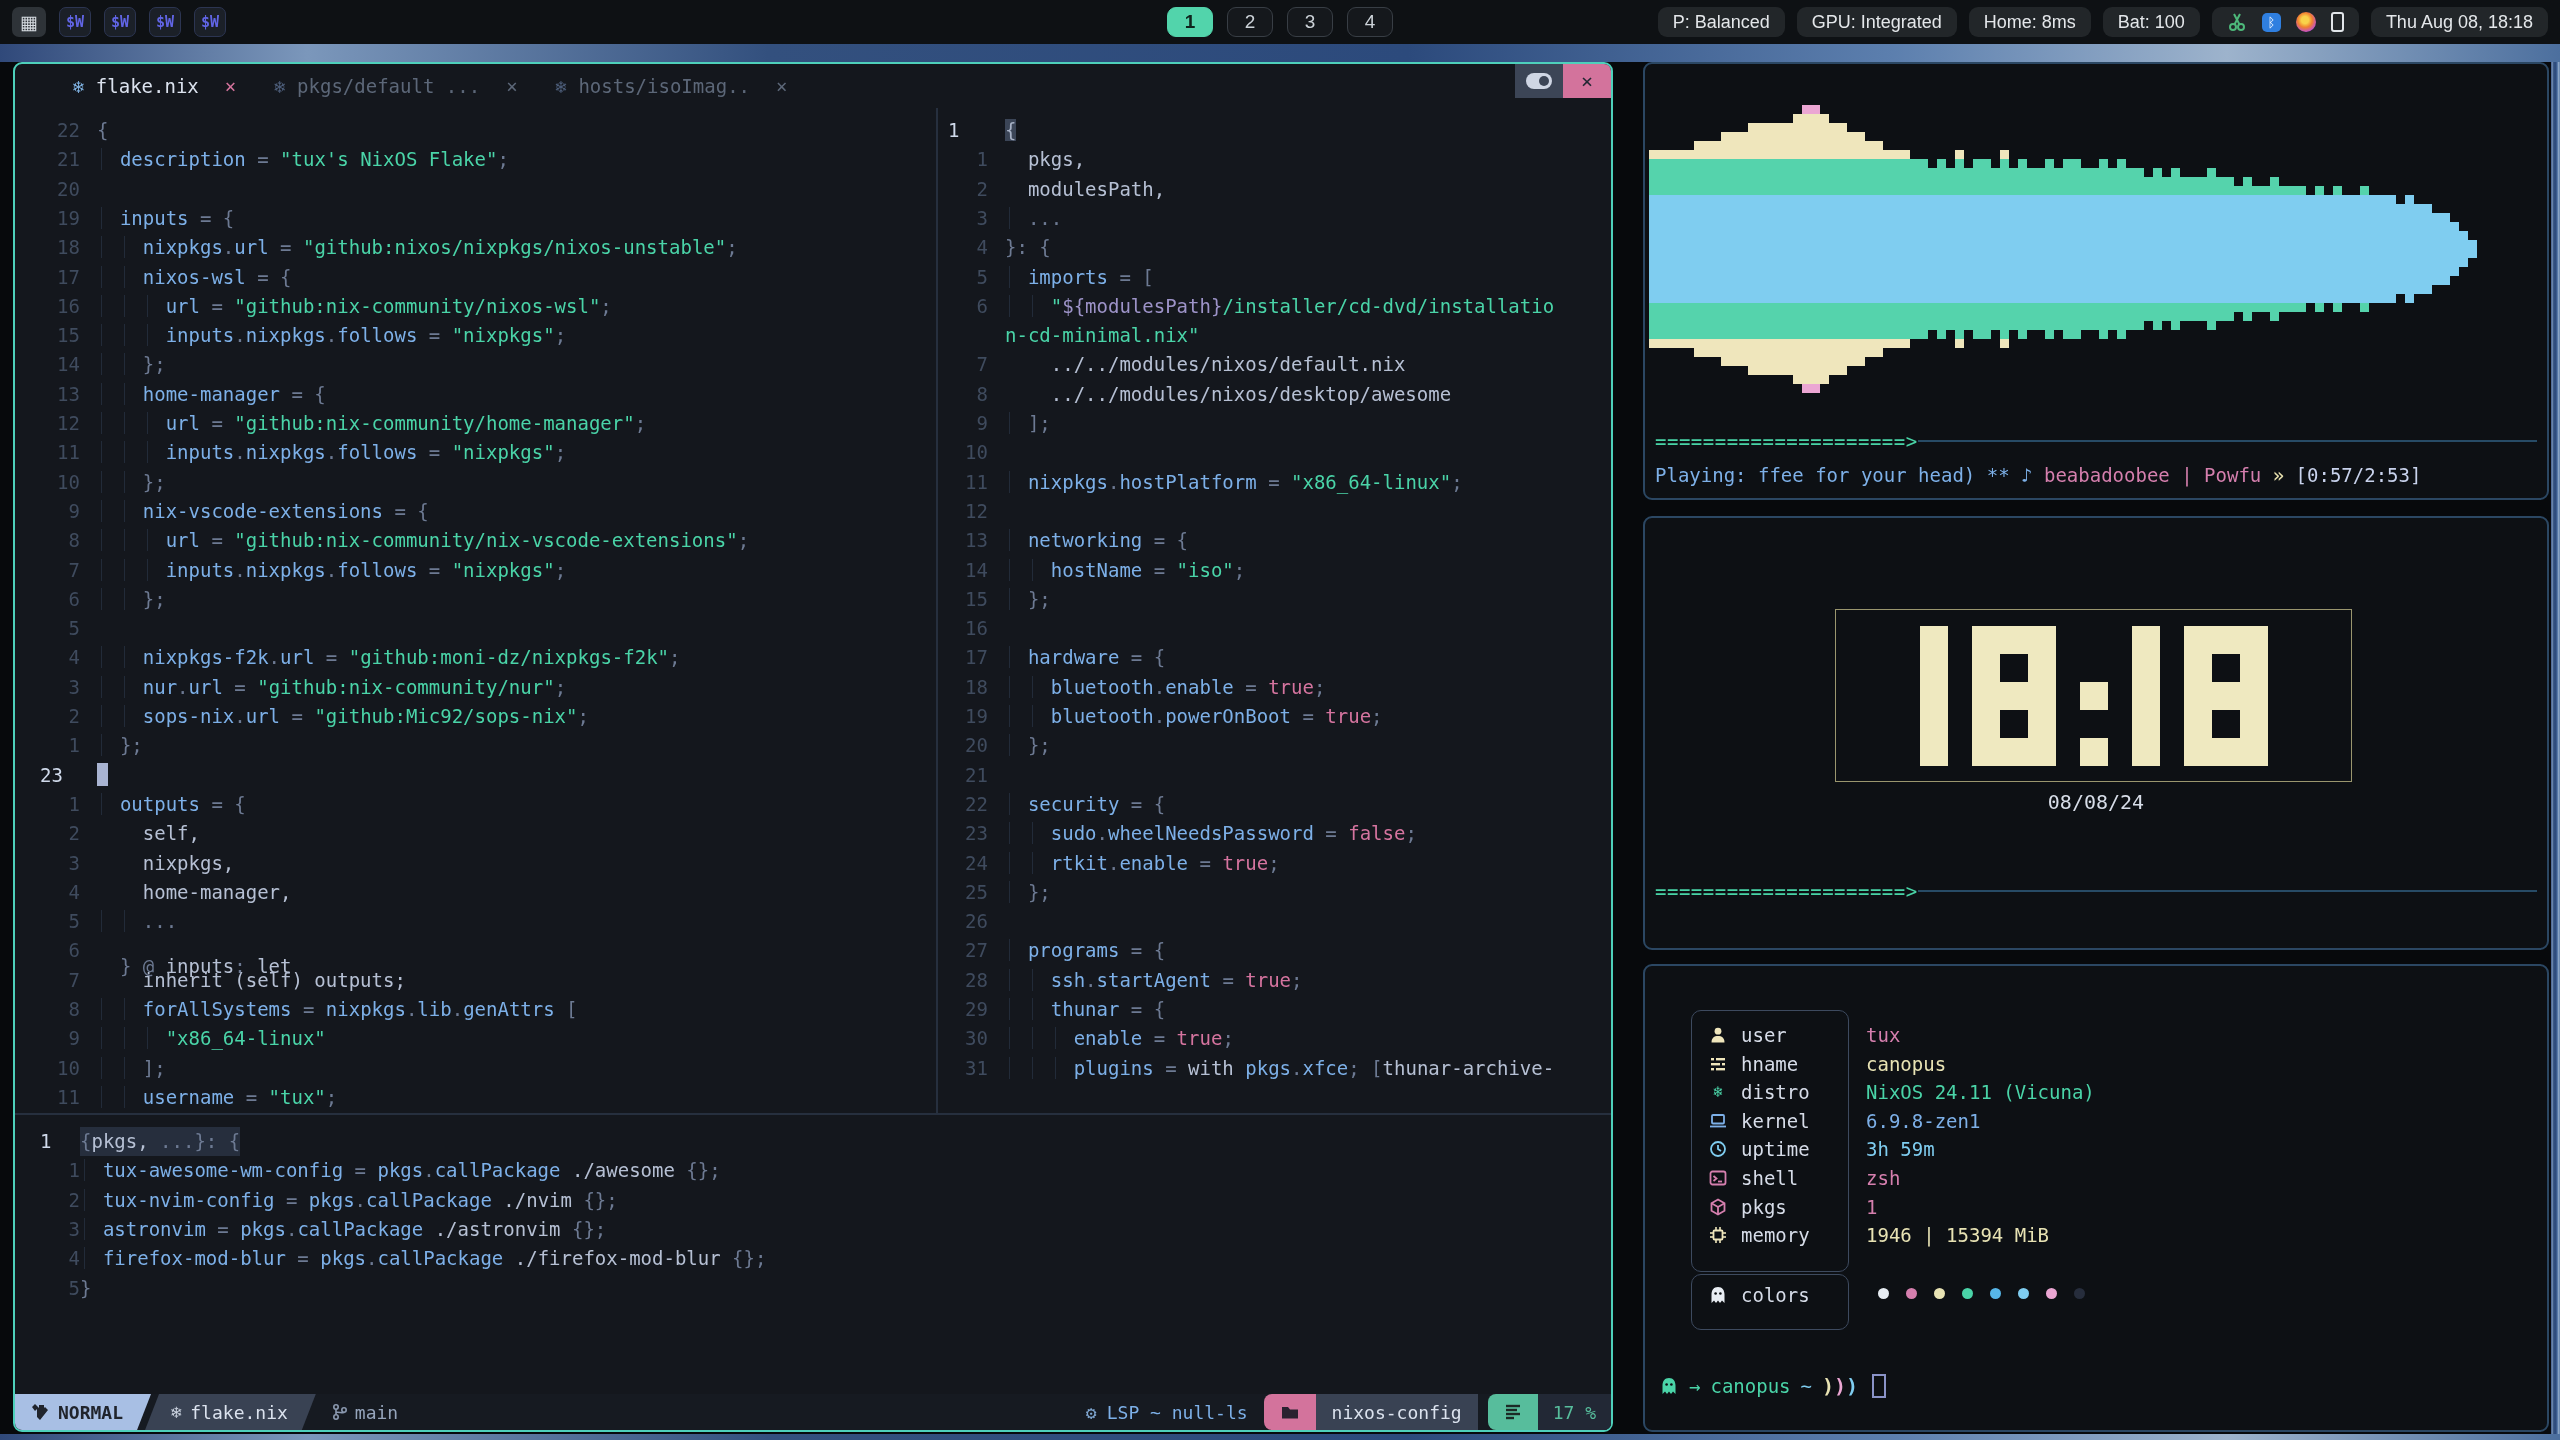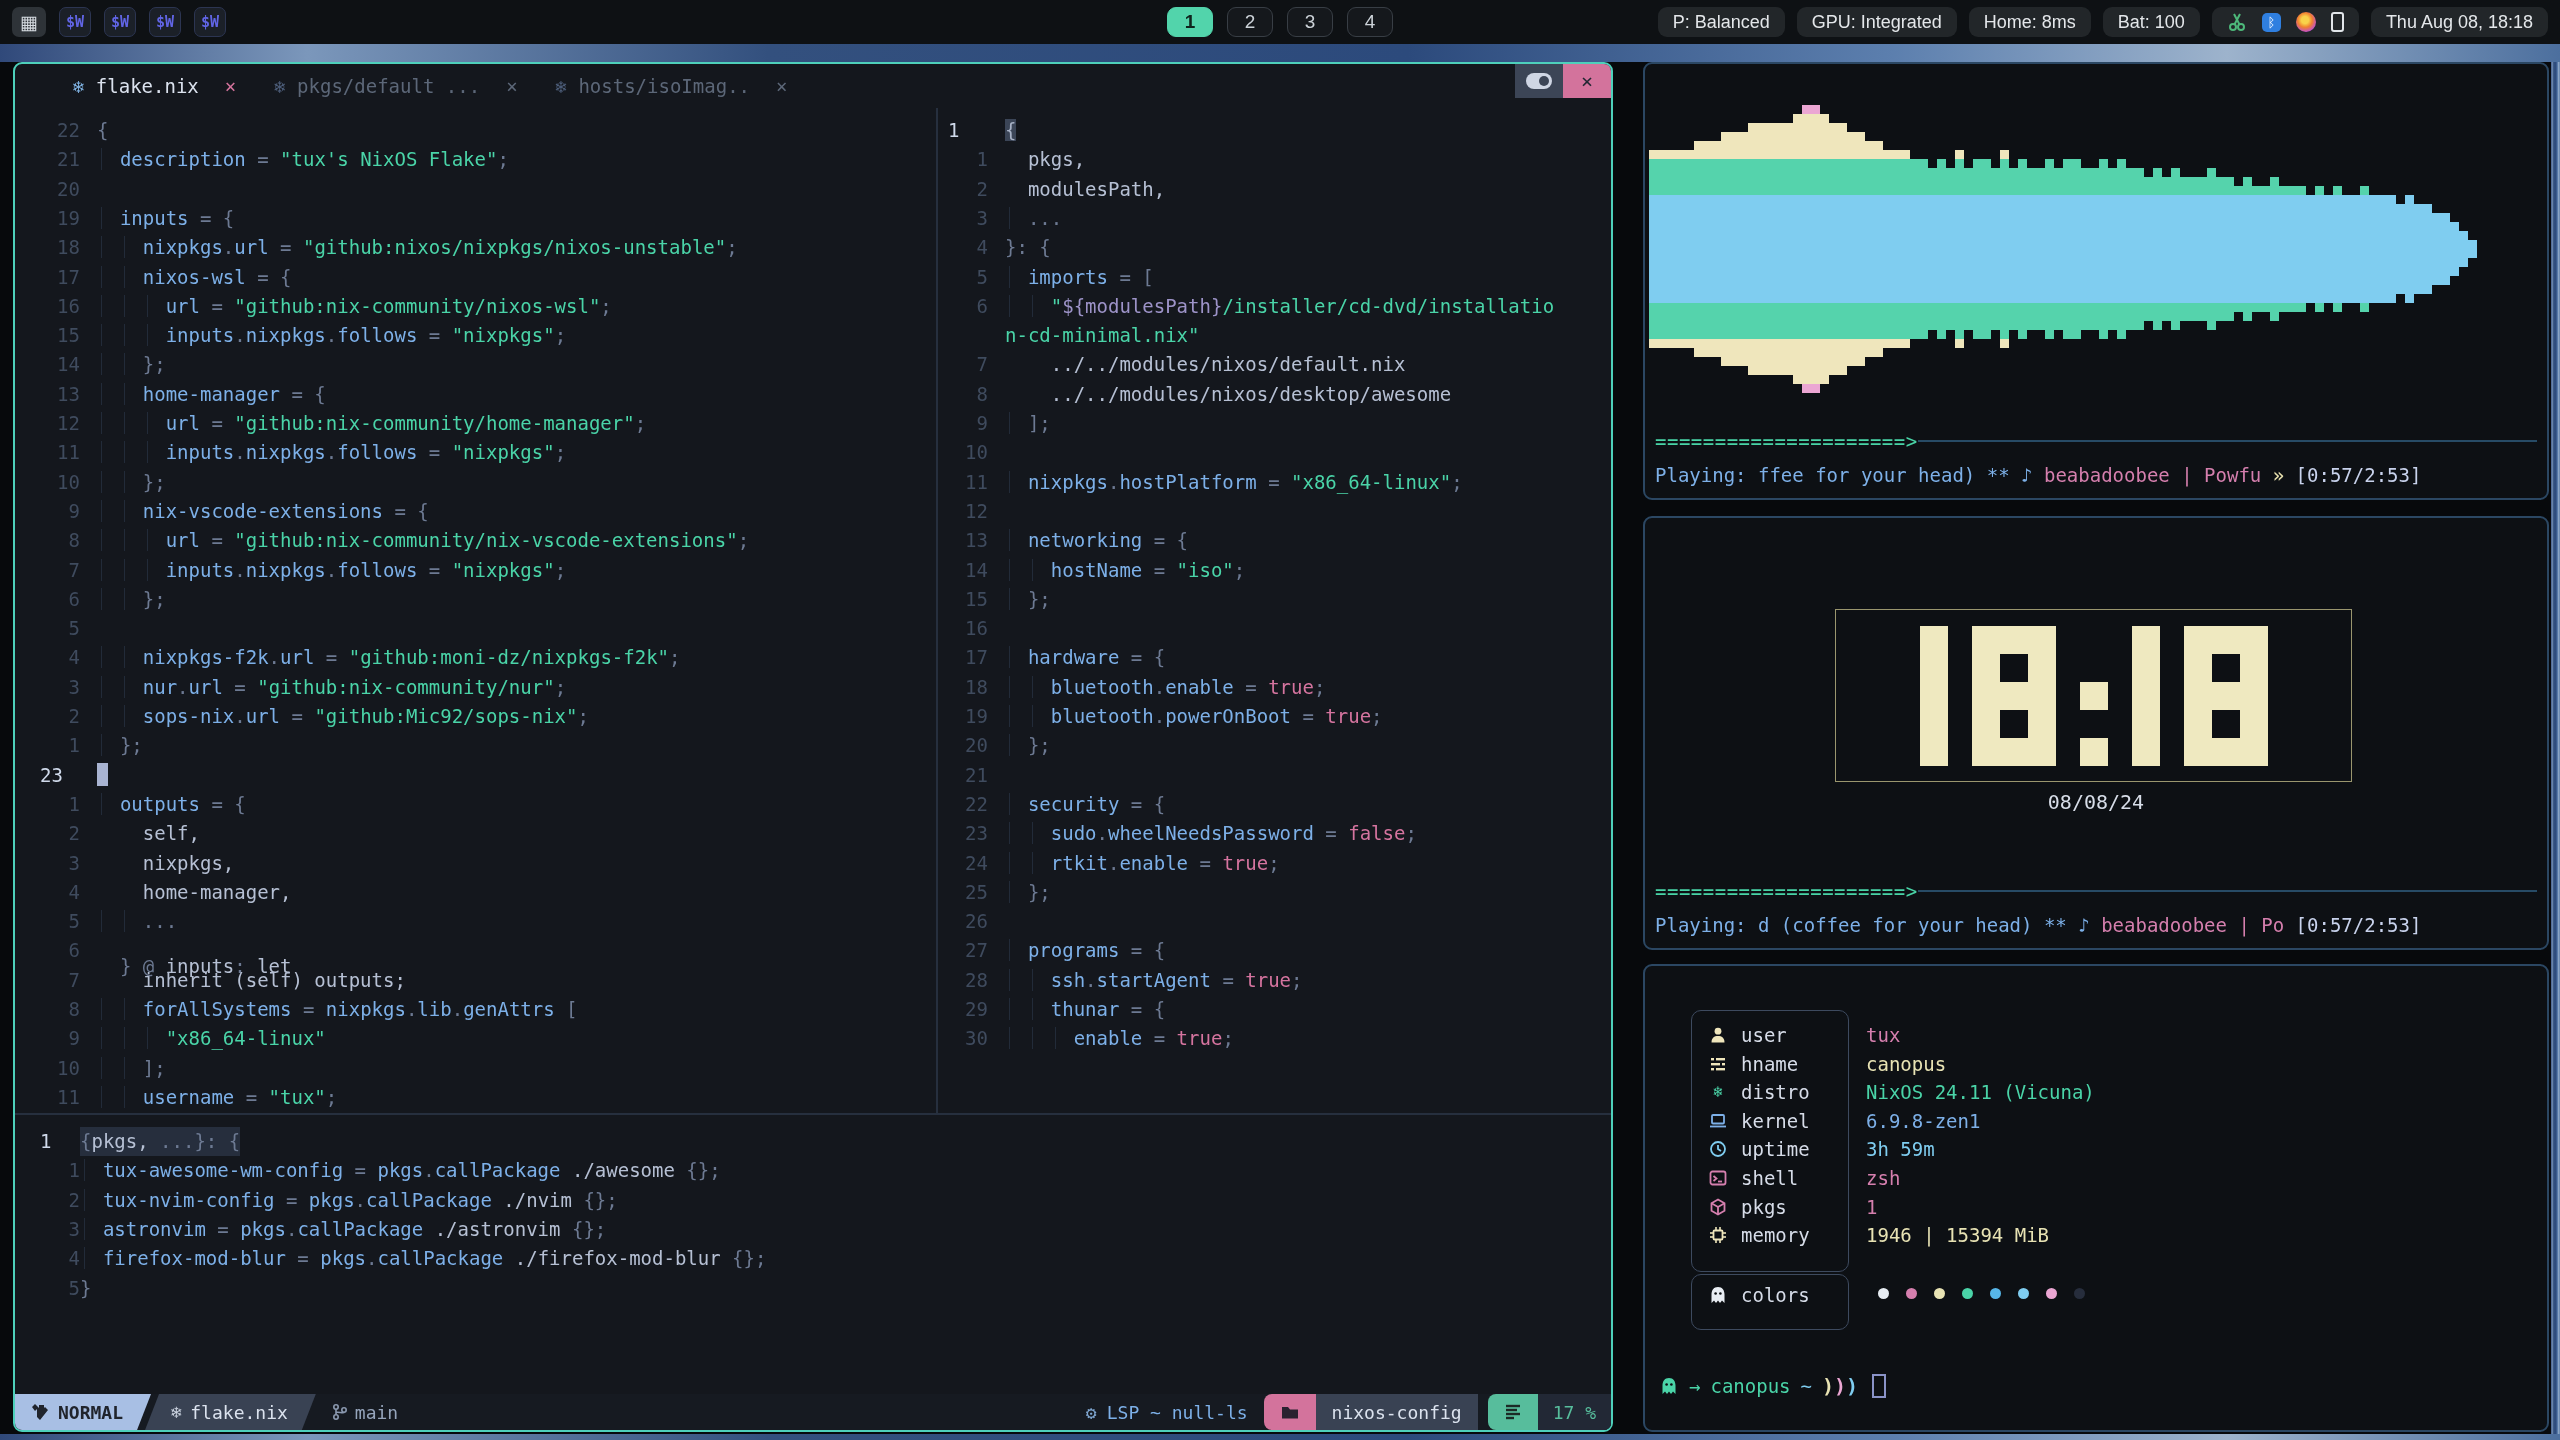--- a/index.html
+++ b/index.html
@@ -453,20 +453,24 @@
         <span class="codeln" style="left: 990px;"><span class="tk-w ind">    </span><span class="tk-f">ssh</span><span class="tk-p">.</span><span class="tk-f">startAgent</span><span class="tk-p"> = </span><span class="tk-b">true</span><span class="tk-p">;</span></span>
       </div>
       <div class="crow" style="top: 931px;">
         <span class="lnum" style="left: 933px; width: 40px;">29</span>
         <span class="codeln" style="left: 990px;"><span class="tk-w ind">    </span><span class="tk-f">thunar</span><span class="tk-p"> = {</span></span>
       </div>
       <div class="crow" style="top: 960.3px;">
         <span class="lnum" style="left: 933px; width: 40px;">30</span>
         <span class="codeln" style="left: 990px;"><span class="tk-w ind">      </span><span class="tk-f">enable</span><span class="tk-p"> = </span><span class="tk-b">true</span><span class="tk-p">;</span></span>
       </div>
+      <div class="crow" style="top: 989.6px;">
+        <span class="lnum" style="left: 933px; width: 40px;">31</span>
+        <span class="codeln" style="left: 990px;"><span class="tk-w ind">      </span><span class="tk-f">plugins</span><span class="tk-p"> = </span><span class="tk-w">with </span><span class="tk-f">pkgs</span><span class="tk-p">.</span><span class="tk-f">xfce</span><span class="tk-p">; [</span><span class="tk-w">thunar-archive-</span></span>
+      </div>
     </div>
   <div id="bpane" class="abs" style="left:0;top:1049px;width:1596px;height:280px;">
       <div class="crow" style="top: 14px;">
         <span class="lnum cur" style="left: 25px; width: 40px;">1</span>
         <span class="codeln selhl" style="left: 65px;"><span class="tk-p">{</span><span class="tk-w">pkgs,</span><span class="tk-p"> ...</span><span class="tk-p">}: {</span></span>
       </div>
       <div class="crow" style="top: 43.3px;">
         <span class="lnum" style="left: 25px; width: 40px;">1</span>
         <span class="codeln" style="left: 65px;"><span class="tk-w ind">  </span><span class="tk-f">tux-awesome-wm-config</span><span class="tk-p"> = </span><span class="tk-f">pkgs</span><span class="tk-p">.</span><span class="tk-f">callPackage</span><span class="tk-w"> ./awesome </span><span class="tk-p">{};</span></span>
       </div>
@@ -1108,21 +1112,20 @@
           <div class="gcell on"></div>
           <div class="gcell on"></div>
         </div>
       </div>
   </div>
   <div id="clockdate">08/08/24</div>
   <div class="progress">
     <span>=====================&gt;</span>
       <div class="rule"></div>
   </div>
-  <div class="playing" id="playing2"><span class="pl-t">Playing: d (coffee for your head) ** ♪ </span><span class="pl-a">beabadoobee | Po</span><span class="pl-w"> [0:57/2:53]</span></div>
 </div>
 
 <div class="win rwin" id="fetchwin">
   <div class="fetchbox" id="fbox1"></div>
   <div class="fetchbox" id="fbox2"></div>
   <div id="fetchrows">
       <div class="frow" style="left: 62px; top: 58px;">
         <span class="ficon">
           <svg width="20" height="20" viewBox="0 0 20 20">
             <circle cx="10" cy="6.2" r="3.4" fill="#efe6bc"></circle>

